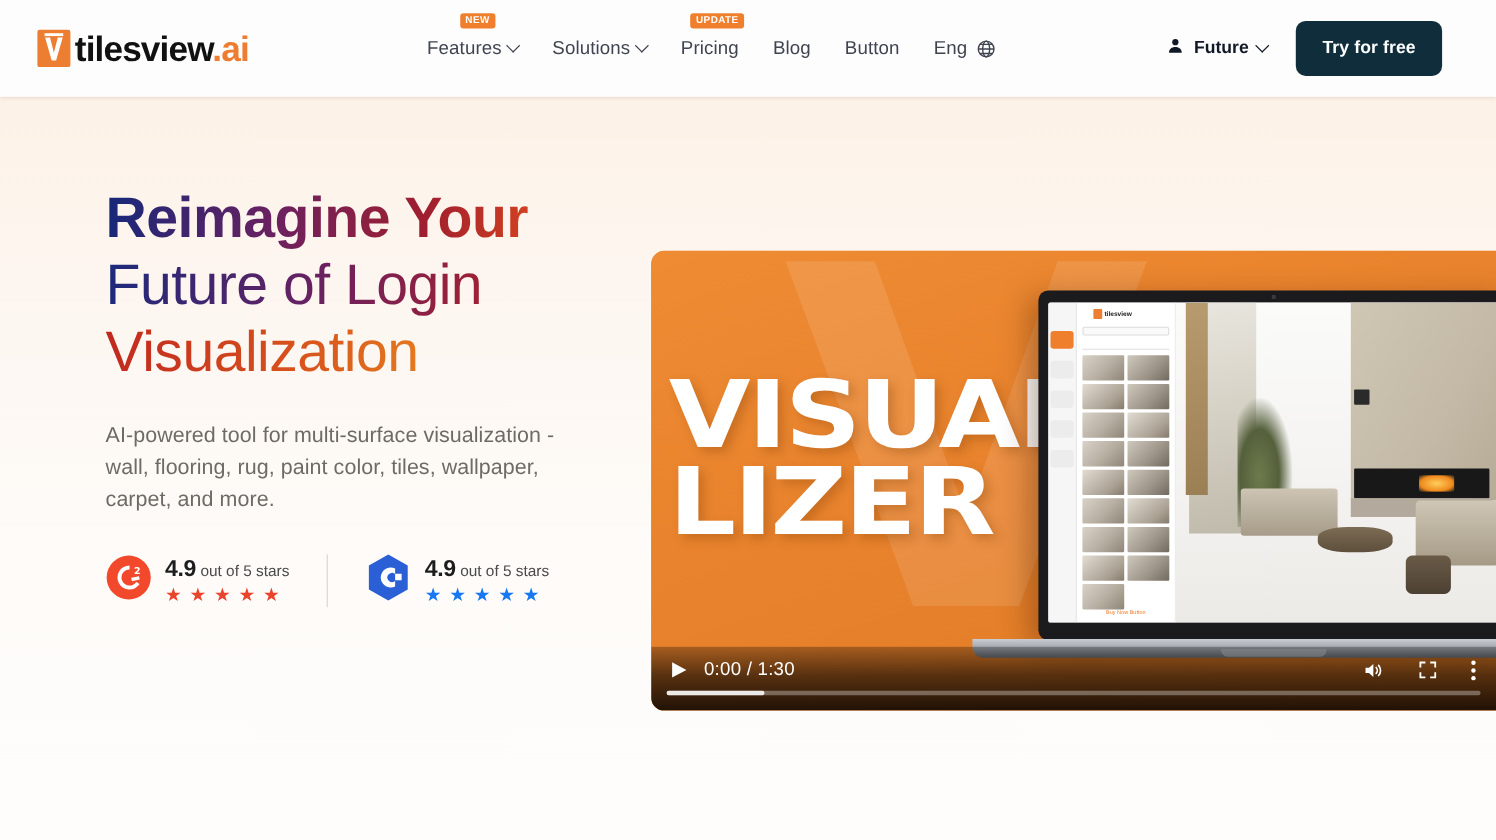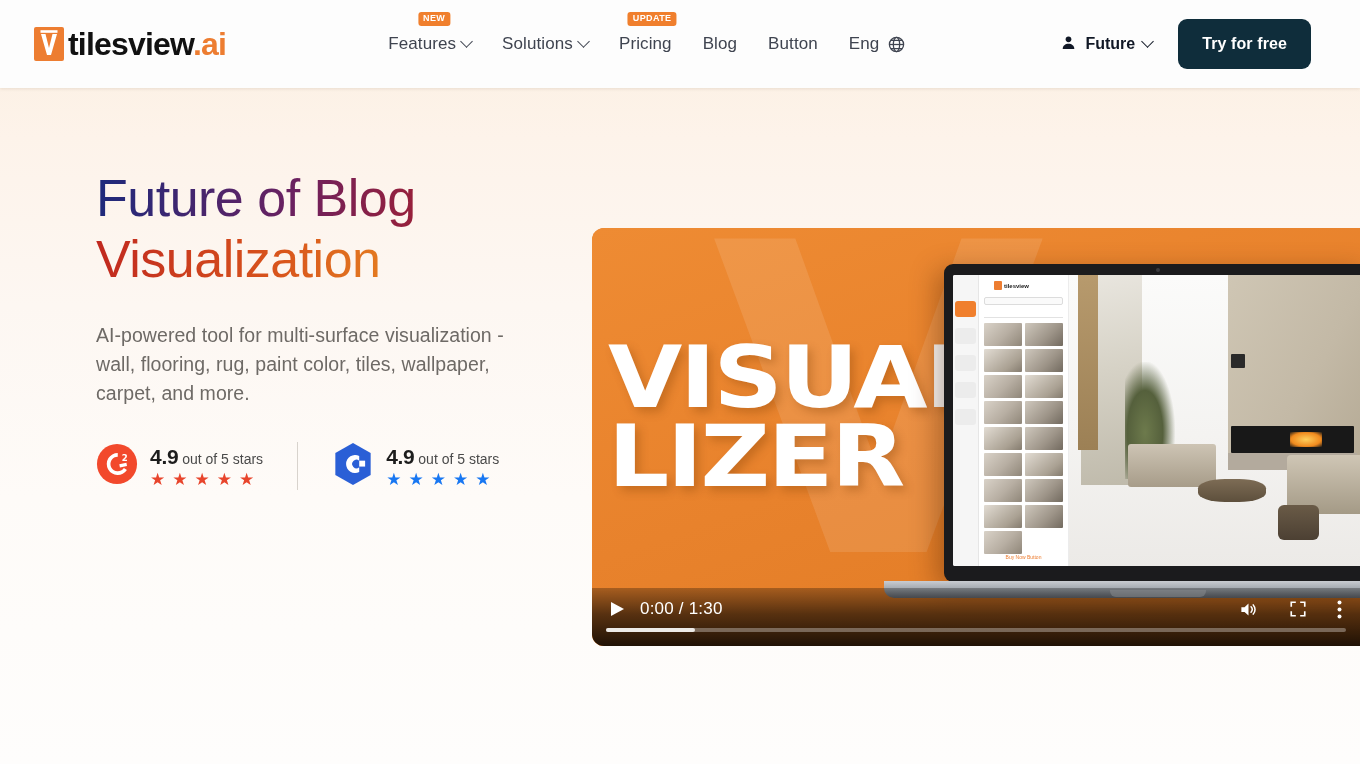--- a/index.html
+++ b/index.html
@@ -631,21 +631,22 @@
         <span>Future</span>
         <span class="chev" style="border-color:#111826;"></span>
       </div>
       <button class="btn-try">Try for free</button>
     </div>
   </div>
 
   <div class="hero-left">
 
     <h1 class="headline">
-      <span class="hl-line hl-3 grad3">Future of Blog</span>
+      <span class="hl-line hl-1 grad1">Reimagine Your</span>
+      <span class="hl-line hl-3 grad3">Future of Login</span>
       <span class="hl-line hl-4 grad4">Visualization</span>
     </h1>
 
     <p class="subtitle">AI-powered tool for multi-surface visualization - wall, flooring, rug, paint color, tiles, wallpaper, carpet, and more.</p>
 
 
     <div class="ratings">
 
       <div class="rating">
         <span>

